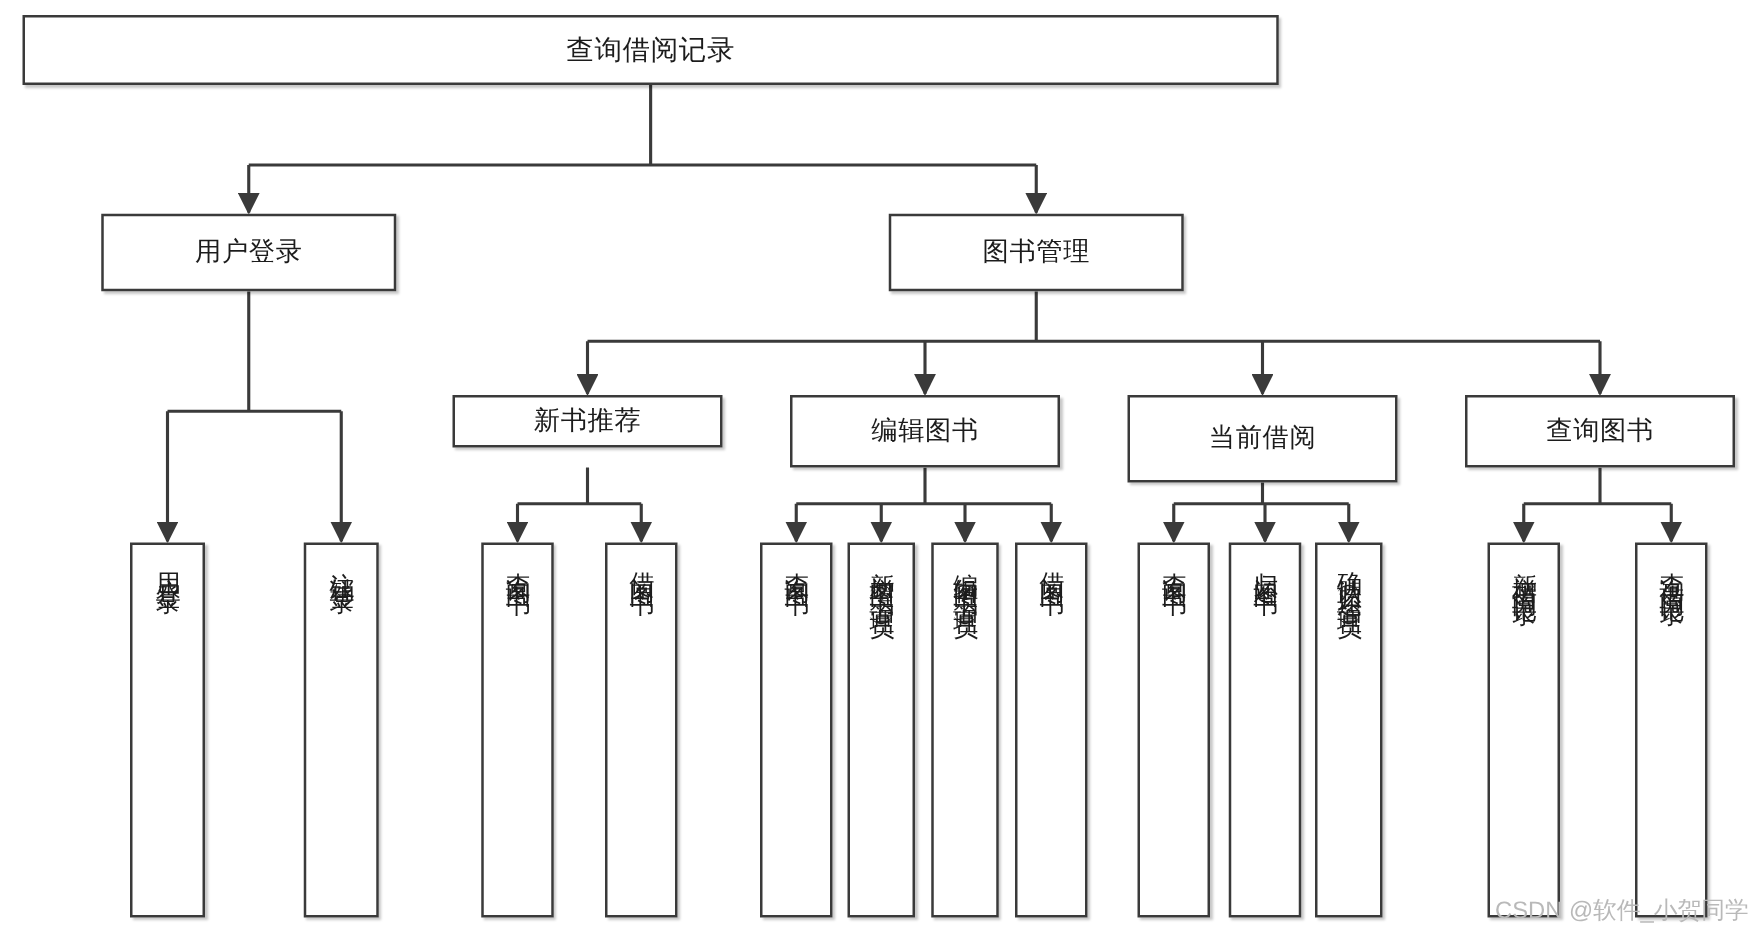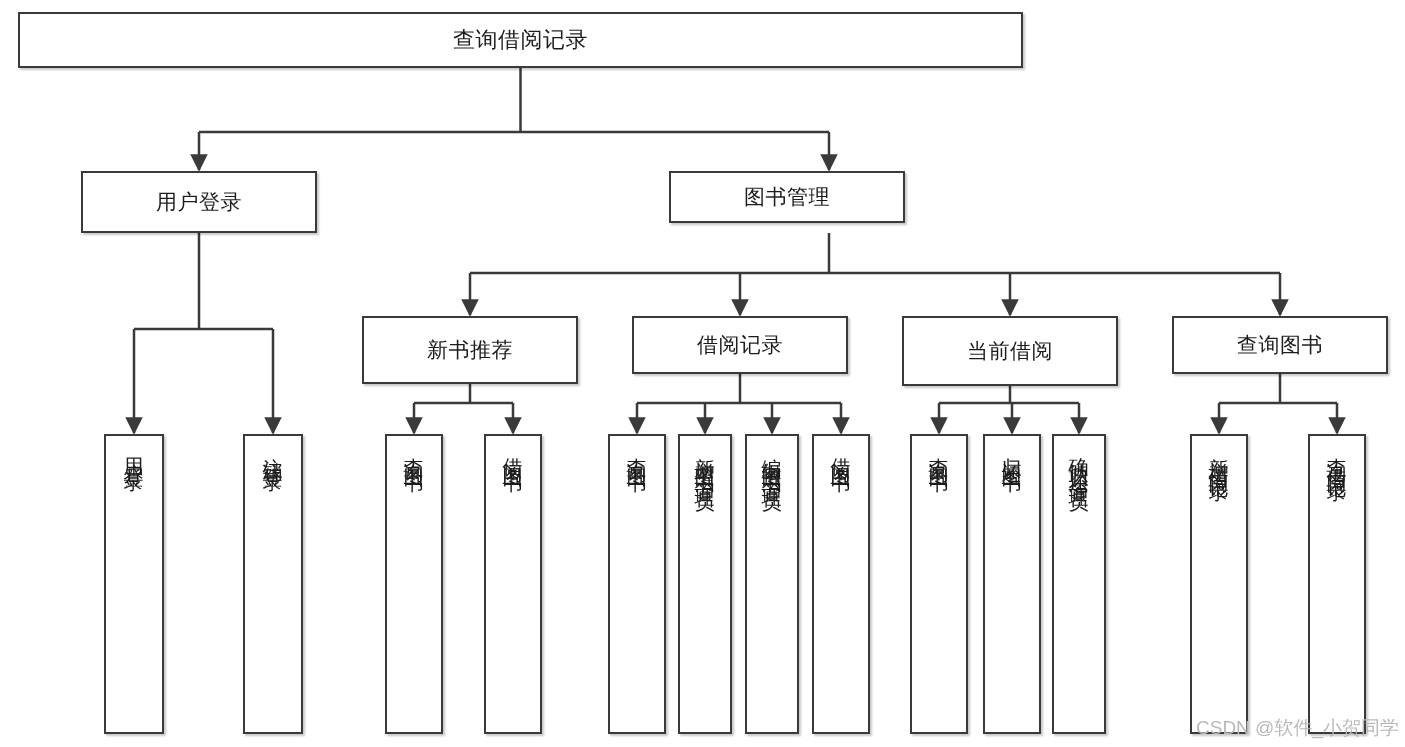--- a/index.html
+++ b/index.html
@@ -119,28 +119,28 @@
       </g>
   </svg>
 
   <div id="nodes-layer">
       <div class="node horiz root" style="left: 18px; top: 12px; width: 1005px; height: 56px;">
         <span class="label">查询借阅记录</span>
       </div>
       <div class="node horiz" style="left: 81px; top: 171px; width: 236px; height: 62px;">
         <span class="label">用户登录</span>
       </div>
-      <div class="node horiz" style="left: 669px; top: 171px; width: 236px; height: 52px;">
+      <div class="node horiz" style="left: 711px; top: 171px; width: 236px; height: 62px;">
         <span class="label">图书管理</span>
       </div>
-      <div class="node horiz" style="left: 362px; top: 316px; width: 216px; height: 68px;">
+      <div class="node horiz" style="left: 362px; top: 316px; width: 216px; height: 42px;">
         <span class="label">新书推荐</span>
       </div>
       <div class="node horiz" style="left: 632px; top: 316px; width: 216px; height: 58px;">
-        <span class="label">借阅记录</span>
+        <span class="label">编辑图书</span>
       </div>
       <div class="node horiz" style="left: 902px; top: 316px; width: 216px; height: 70px;">
         <span class="label">当前借阅</span>
       </div>
       <div class="node horiz" style="left: 1172px; top: 316px; width: 216px; height: 58px;">
         <span class="label">查询图书</span>
       </div>
       <div class="node vert" style="left: 104px; top: 434px; width: 60px; height: 300px;">
         <span class="label">用户登录</span>
       </div>

